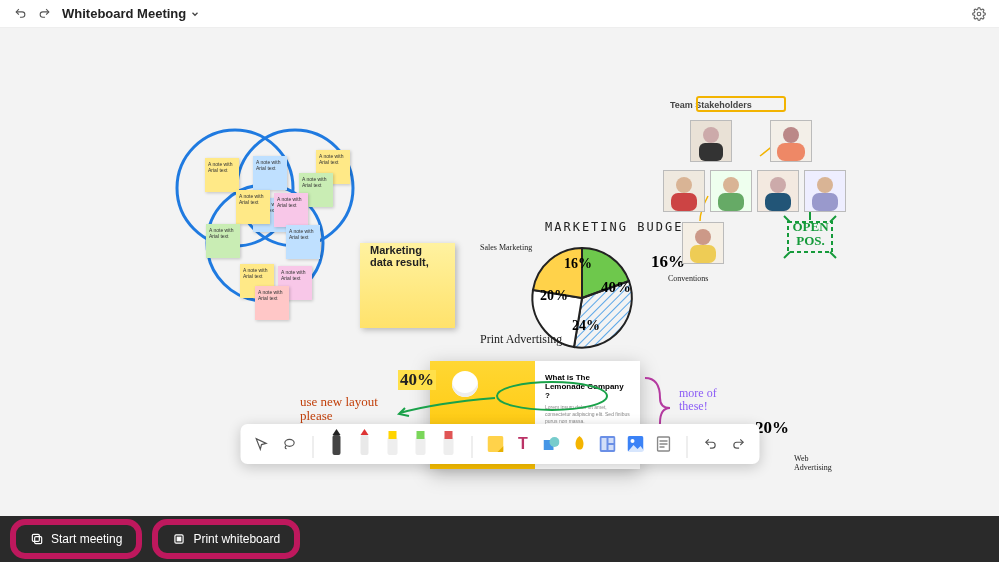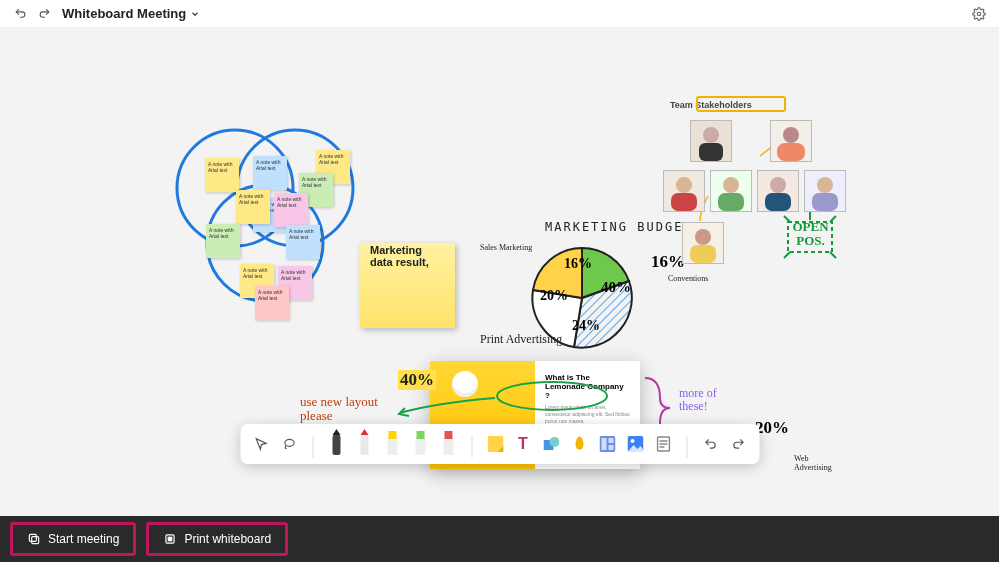--- a/index.html
+++ b/index.html
@@ -4,21 +4,21 @@
 <style>
   * { box-sizing: border-box; margin: 0; padding: 0; }
   html, body { width: 999px; height: 562px; font-family: -apple-system, "Segoe UI", Arial, sans-serif; background: #f5f5f5; overflow: hidden; }
   .topbar { height: 28px; background: #fff; display:flex; align-items:center; padding:0 8px; border-bottom:1px solid #eee;}
   .topbar .ico { width:18px; height:18px; display:flex; align-items:center; justify-content:center; color:#555; margin:0 3px; cursor:pointer;}
   .title { font-size:13px; font-weight:600; color:#222; margin-left:6px; display:flex; align-items:center; gap:4px;}
   .spacer { flex:1; }
   .canvas { position:relative; width:100%; height:calc(100% - 28px - 46px); background:#f3f3f3;}
   
   .bottombar { position:absolute; bottom:0; left:0; right:0; height:46px; background:#2a2a2a; display:flex; align-items:center; padding:0 10px; gap:10px;}
-  .bottombar button.action { background:#2a2a2a; border:3px solid #be185d; color:#fff; font-size:12px; padding:7px 14px; border-radius:3px; display:flex; align-items:center; gap:7px; cursor:pointer;}
+  .bottombar button.action { background:#2a2a2a; border:6px solid #be185d; color:#fff; font-size:12px; padding:7px 14px; border-radius:15px; display:flex; align-items:center; gap:7px; cursor:pointer;}
   .toolbox { position:absolute; left:50%; transform:translateX(-50%); bottom:52px; background:#fff; border-radius:7px; box-shadow:0 3px 14px rgba(0,0,0,.2); padding:6px 12px; display:flex; align-items:flex-end; gap:10px;}
   .tool { width:18px; height:28px; display:flex; align-items:center; justify-content:center; cursor:pointer;}
   .tool svg { display:block;}
   .sep { width:1px; height:22px; background:#ddd; margin:0 4px;}
   
   .venn { position:absolute; left:155px; top:90px; }
   .venn circle { fill:none; stroke:#1f7ae0; stroke-width:3;}
   .note { position:absolute; width:34px; height:34px; font-size:5px; line-height:1.2; padding:3px; color:#333; box-shadow:1px 1px 3px rgba(0,0,0,.2);}
   .note.y { background:#ffe987;}
   .note.b { background:#bfe0ff;}

